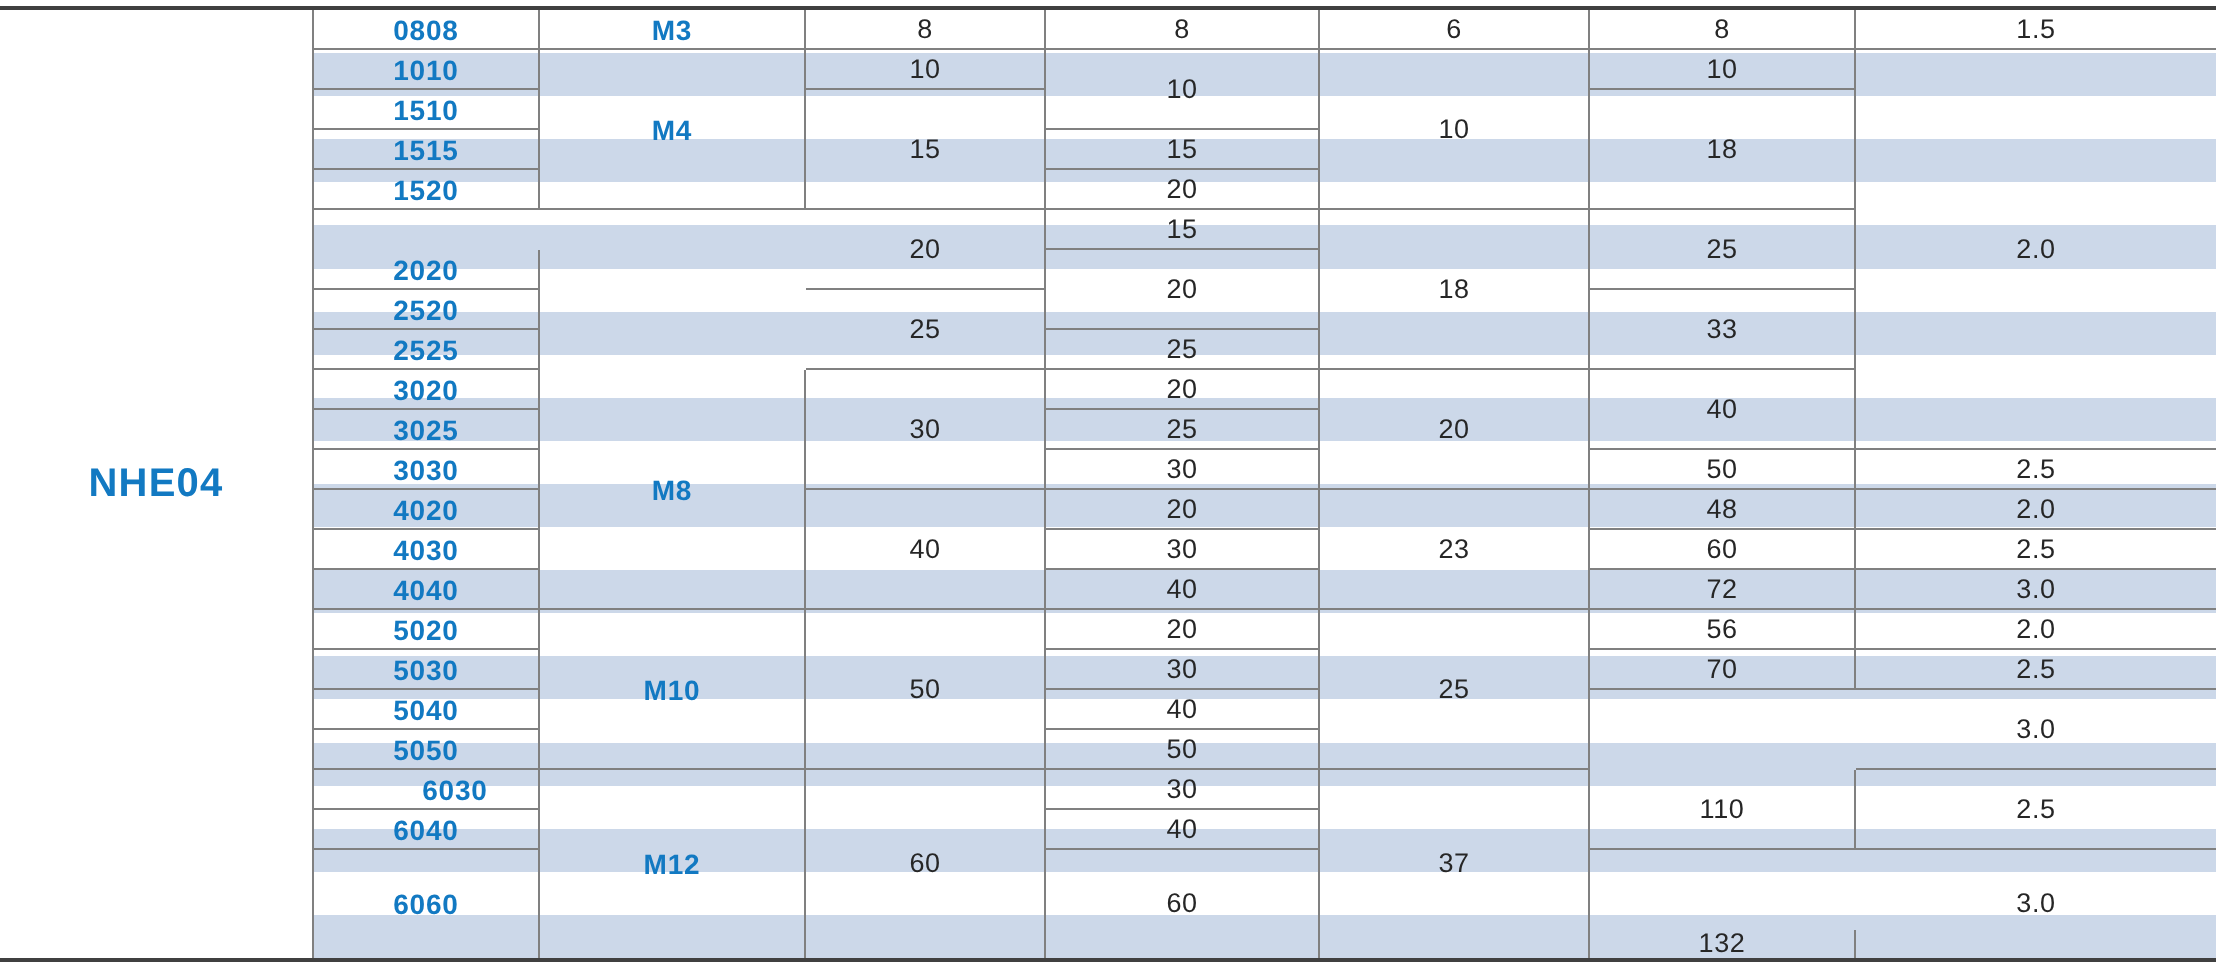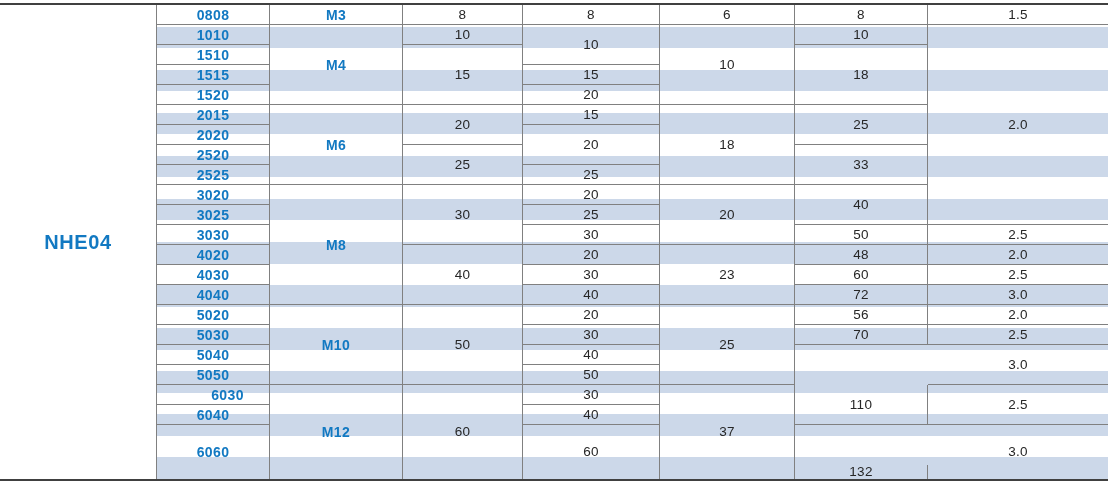--- a/index.html
+++ b/index.html
@@ -68,40 +68,38 @@
 
 <div class="page">
   <div class="grid">
     <div class="cell blue series bottom-row">NHE04</div>
 
   <div class="cell blue" style="grid-area: 1 / 2 / span 1;">0808</div>
       <div class="cell blue" style="grid-area: 2 / 2 / span 1;">1010</div>
       <div class="cell blue" style="grid-area: 3 / 2 / span 1;">1510</div>
       <div class="cell blue" style="grid-area: 4 / 2 / span 1;">1515</div>
       <div class="cell blue" style="grid-area: 5 / 2 / span 1;">1520</div>
-      <div class="cell blue" style="grid-area: 6 / 2 / span 1;">2015</div>
       <div class="cell blue" style="grid-area: 7 / 2 / span 1;">2020</div>
       <div class="cell blue" style="grid-area: 8 / 2 / span 1;">2520</div>
       <div class="cell blue" style="grid-area: 9 / 2 / span 1;">2525</div>
       <div class="cell blue" style="grid-area: 10 / 2 / span 1;">3020</div>
       <div class="cell blue" style="grid-area: 11 / 2 / span 1;">3025</div>
       <div class="cell blue" style="grid-area: 12 / 2 / span 1;">3030</div>
       <div class="cell blue" style="grid-area: 13 / 2 / span 1;">4020</div>
       <div class="cell blue" style="grid-area: 14 / 2 / span 1;">4030</div>
       <div class="cell blue" style="grid-area: 15 / 2 / span 1;">4040</div>
       <div class="cell blue" style="grid-area: 16 / 2 / span 1;">5020</div>
       <div class="cell blue" style="grid-area: 17 / 2 / span 1;">5030</div>
       <div class="cell blue" style="grid-area: 18 / 2 / span 1;">5040</div>
       <div class="cell blue" style="grid-area: 19 / 2 / span 1;">5050</div>
       <div class="cell blue" style="grid-area: 20 / 2 / span 1; padding-left: 29px;">6030</div>
       <div class="cell blue" style="grid-area: 21 / 2 / span 1;">6040</div>
       <div class="cell blue bottom-row" style="grid-area: 22 / 2 / span 1;">6060</div>
       <div class="cell blue" style="grid-area: 1 / 3 / span 1;">M3</div>
       <div class="cell blue" style="grid-area: 2 / 3 / span 4;">M4</div>
-      <div class="cell blue" style="grid-area: 6 / 3 / span 4;">M6</div>
       <div class="cell blue" style="grid-area: 10 / 3 / span 6;">M8</div>
       <div class="cell blue" style="grid-area: 16 / 3 / span 4;">M10</div>
       <div class="cell blue bottom-row" style="grid-area: 20 / 3 / span 3;">M12</div>
       <div class="cell num" style="grid-area: 1 / 4 / span 1;">8</div>
       <div class="cell num" style="grid-area: 2 / 4 / span 1;">10</div>
       <div class="cell num" style="grid-area: 3 / 4 / span 3;">15</div>
       <div class="cell num" style="grid-area: 6 / 4 / span 2;">20</div>
       <div class="cell num" style="grid-area: 8 / 4 / span 2;">25</div>
       <div class="cell num" style="grid-area: 10 / 4 / span 3;">30</div>
       <div class="cell num" style="grid-area: 13 / 4 / span 3;">40</div>

